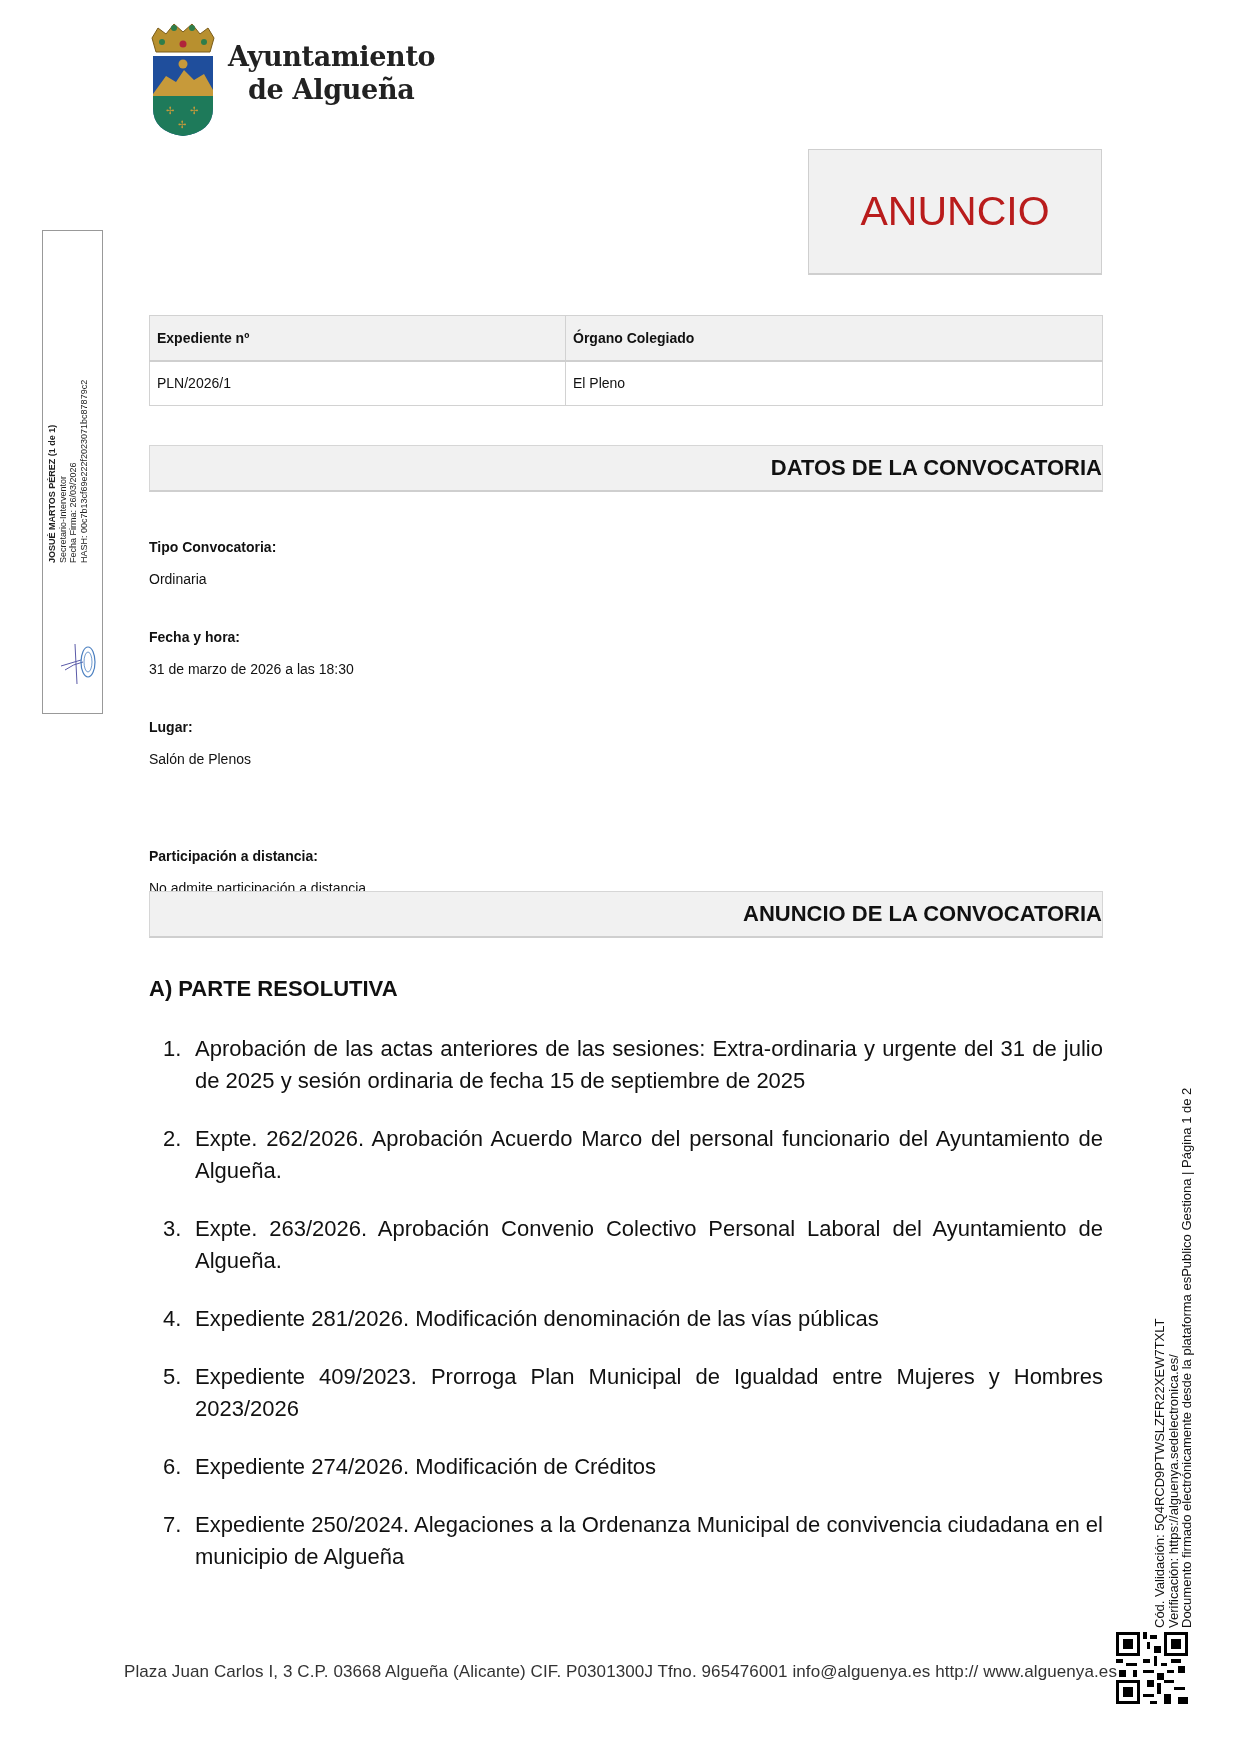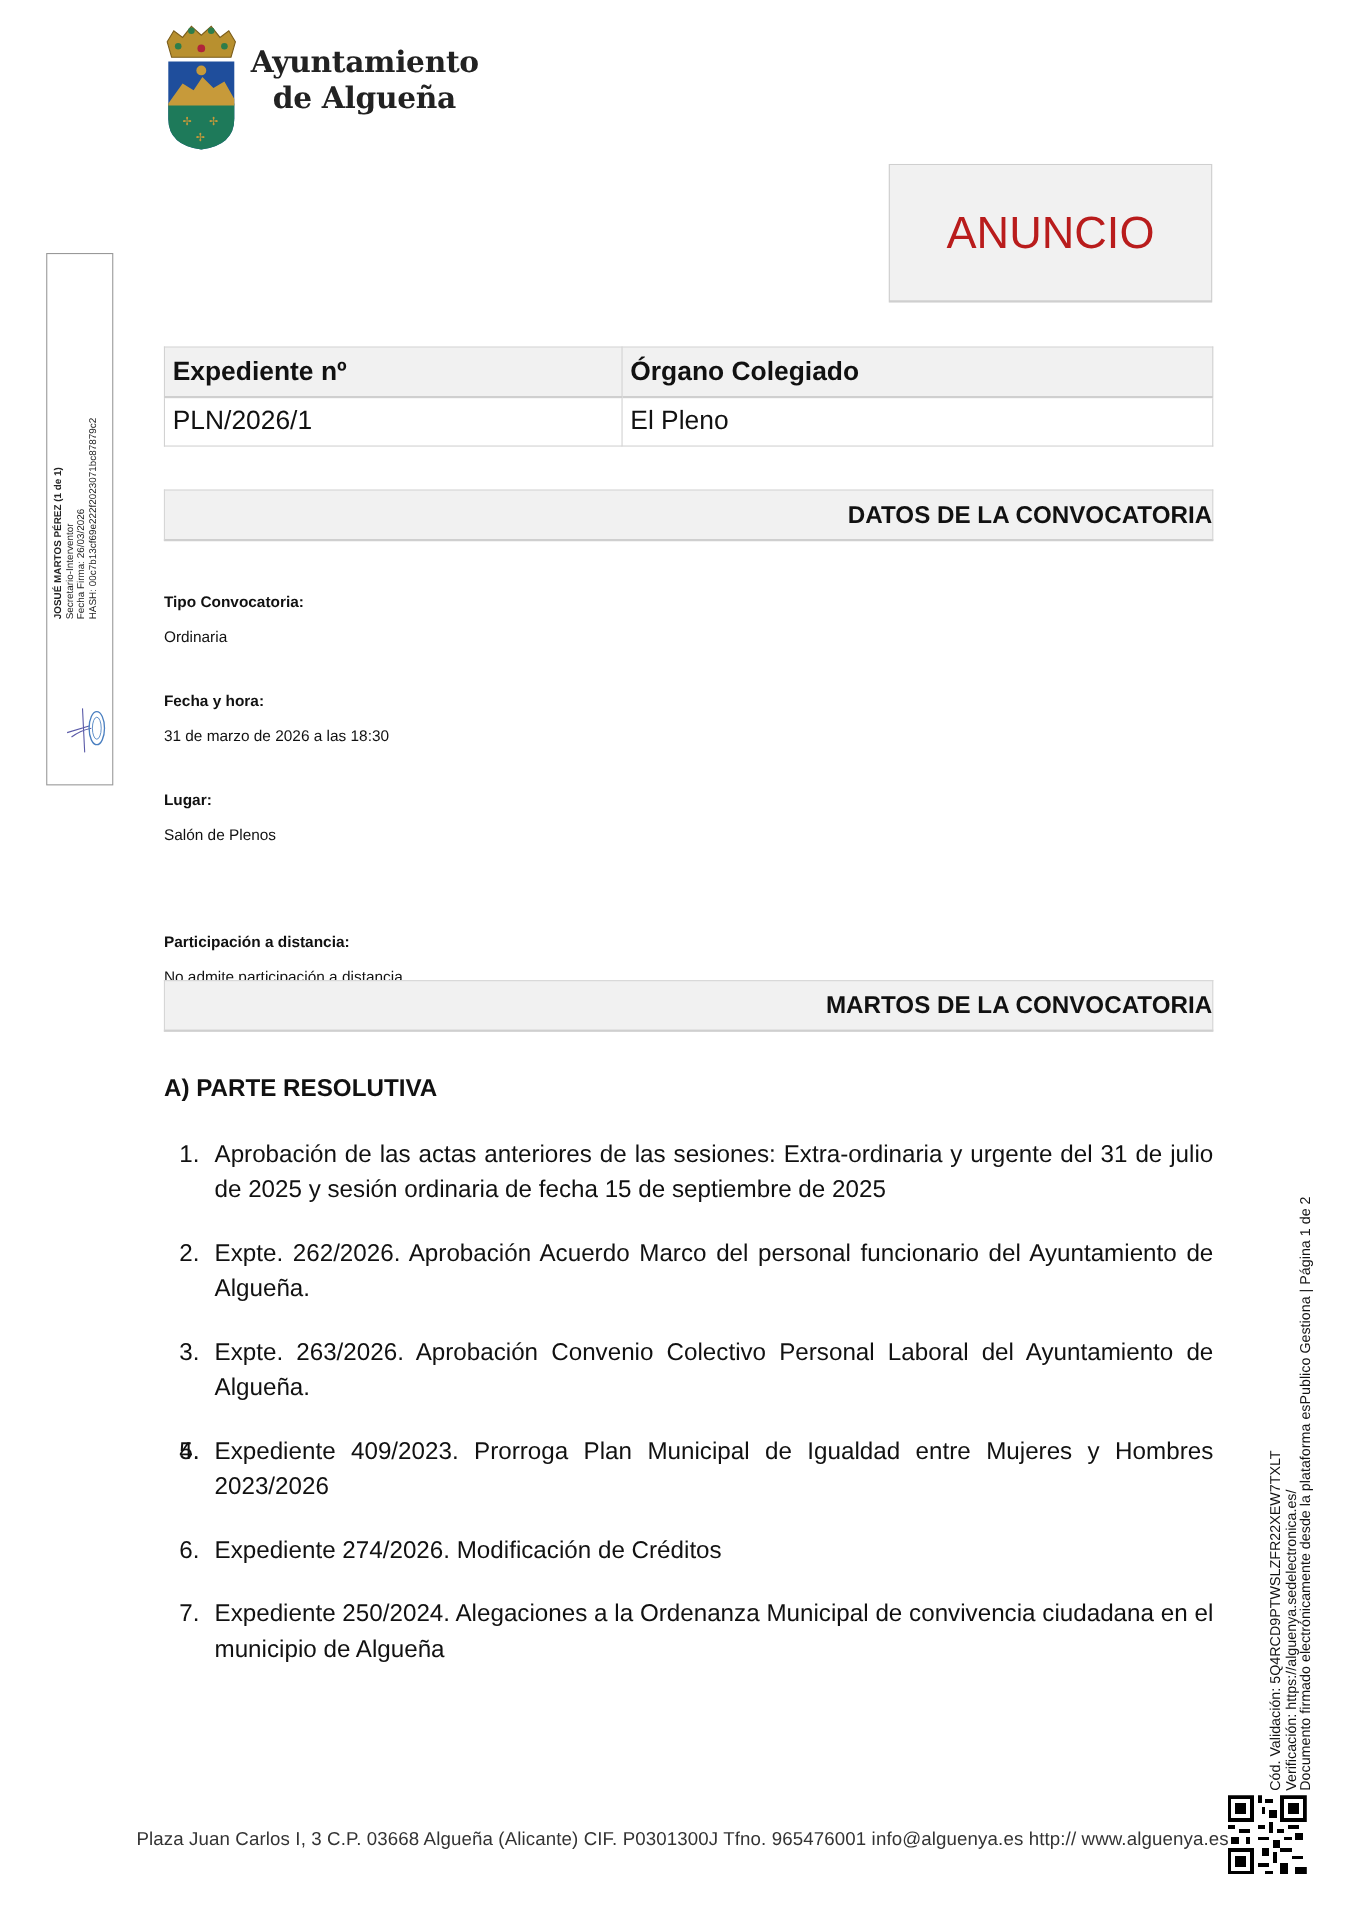--- a/index.html
+++ b/index.html
@@ -5,21 +5,21 @@
   html, body { margin:0; padding:0; background:#ffffff; }
   body { width:1241px; height:1754px; position:relative; overflow:hidden; font-family:"Liberation Sans", sans-serif; color:#111; }
 
   .logo { position:absolute; left:148px; top:20px; width:300px; height:118px; }
   .logo-shield { position:absolute; left:0; top:0; width:70px; height:118px; }
   .logo-text { position:absolute; left:80px; top:20px; font-family:"DejaVu Serif", serif; font-weight:bold; font-size:27px; line-height:33px; color:#222; letter-spacing:-0.3px; }
   .logo-text .l2 { padding-left:20px; }
 
   .anuncio-box { position:absolute; left:808px; top:149px; width:294px; height:126px; background:#f1f1f1; border:1px solid #cfcfcf; border-bottom-width:2px; box-sizing:border-box; display:flex; align-items:center; justify-content:center; font-size:41px; color:#b91c1c; }
 
-  .exp-table { position:absolute; left:149px; top:315px; width:954px; border-collapse:collapse; font-size:24px; }
+  .exp-table { position:absolute; left:149px; top:315px; width:954px; border-collapse:collapse; font-size:14px; }
   .exp-table td { border:1px solid #d2d2d2; padding:0 7px; height:45px; box-sizing:border-box; }
   .exp-table tr.head td { background:#f1f1f1; font-weight:bold; border-bottom:2px solid #cfcfcf; }
   .exp-table td.c1 { width:416px; }
 
   .section-bar { position:absolute; left:149px; width:954px; height:47px; box-sizing:border-box; background:#f1f1f1; border:1px solid #d6d6d6; border-bottom:2px solid #cfcfcf; padding-left:7px; font-weight:bold; font-size:22px; display:flex; align-items:center;justify-content:flex-end; }
 
   .field { position:absolute; left:149px; font-size:14px; line-height:32px; }
   .field .lbl { font-weight:bold; }
 
   .subhead { position:absolute; left:149px; top:976px; font-weight:bold; font-size:22px; }
@@ -99,30 +99,30 @@
 <div class="field" style="top:711px;">
   <div class="lbl">Lugar:</div>
   <div>Salón de Plenos</div>
 </div>
 <div class="field" style="top:840px;">
   <div class="lbl">Participación a distancia:</div>
   <div>No admite participación a distancia</div>
 </div>
 
 <div class="section-bar" style="top:891px;">
-  <span>MARTOS DE LA CONVOCATORIA</span>
+  <span>ANUNCIO DE LA CONVOCATORIA</span>
 </div>
 
 <div class="subhead">A) PARTE RESOLUTIVA</div>
 
 <ol class="agenda">
   <li><span class="num">1.</span><span>Aprobación de las actas anteriores de las sesiones: Extra-ordinaria y urgente del 31 de julio de 2025 y sesión ordinaria de fecha 15 de septiembre de 2025</span></li>
   <li><span class="num">2.</span><span>Expte. 262/2026. Aprobación Acuerdo Marco del personal funcionario del Ayuntamiento de Algueña.</span></li>
   <li><span class="num">3.</span><span>Expte. 263/2026. Aprobación Convenio Colectivo Personal Laboral del Ayuntamiento de Algueña.</span></li>
-  <li><span class="num">4.</span></li>
+  <li><span class="num">4.</span><span>Expediente 281/2026. Modificación denominación de las vías públicas</span></li>
   <li><span class="num">5.</span><span>Expediente 409/2023. Prorroga Plan Municipal de Igualdad entre Mujeres y Hombres 2023/2026</span></li>
   <li><span class="num">6.</span><span>Expediente 274/2026. Modificación de Créditos</span></li>
   <li><span class="num">7.</span><span>Expediente 250/2024. Alegaciones a la Ordenanza Municipal de convivencia ciudadana en el municipio de Algueña</span></li>
 </ol>
 
 <div class="sig-box">
   <div class="sig-text">
     <div class="name">JOSUÉ MARTOS PÉREZ (1 de 1)</div>
     <div>Secretario-Interventor</div>
     <div>Fecha Firma: 26/03/2026</div>

